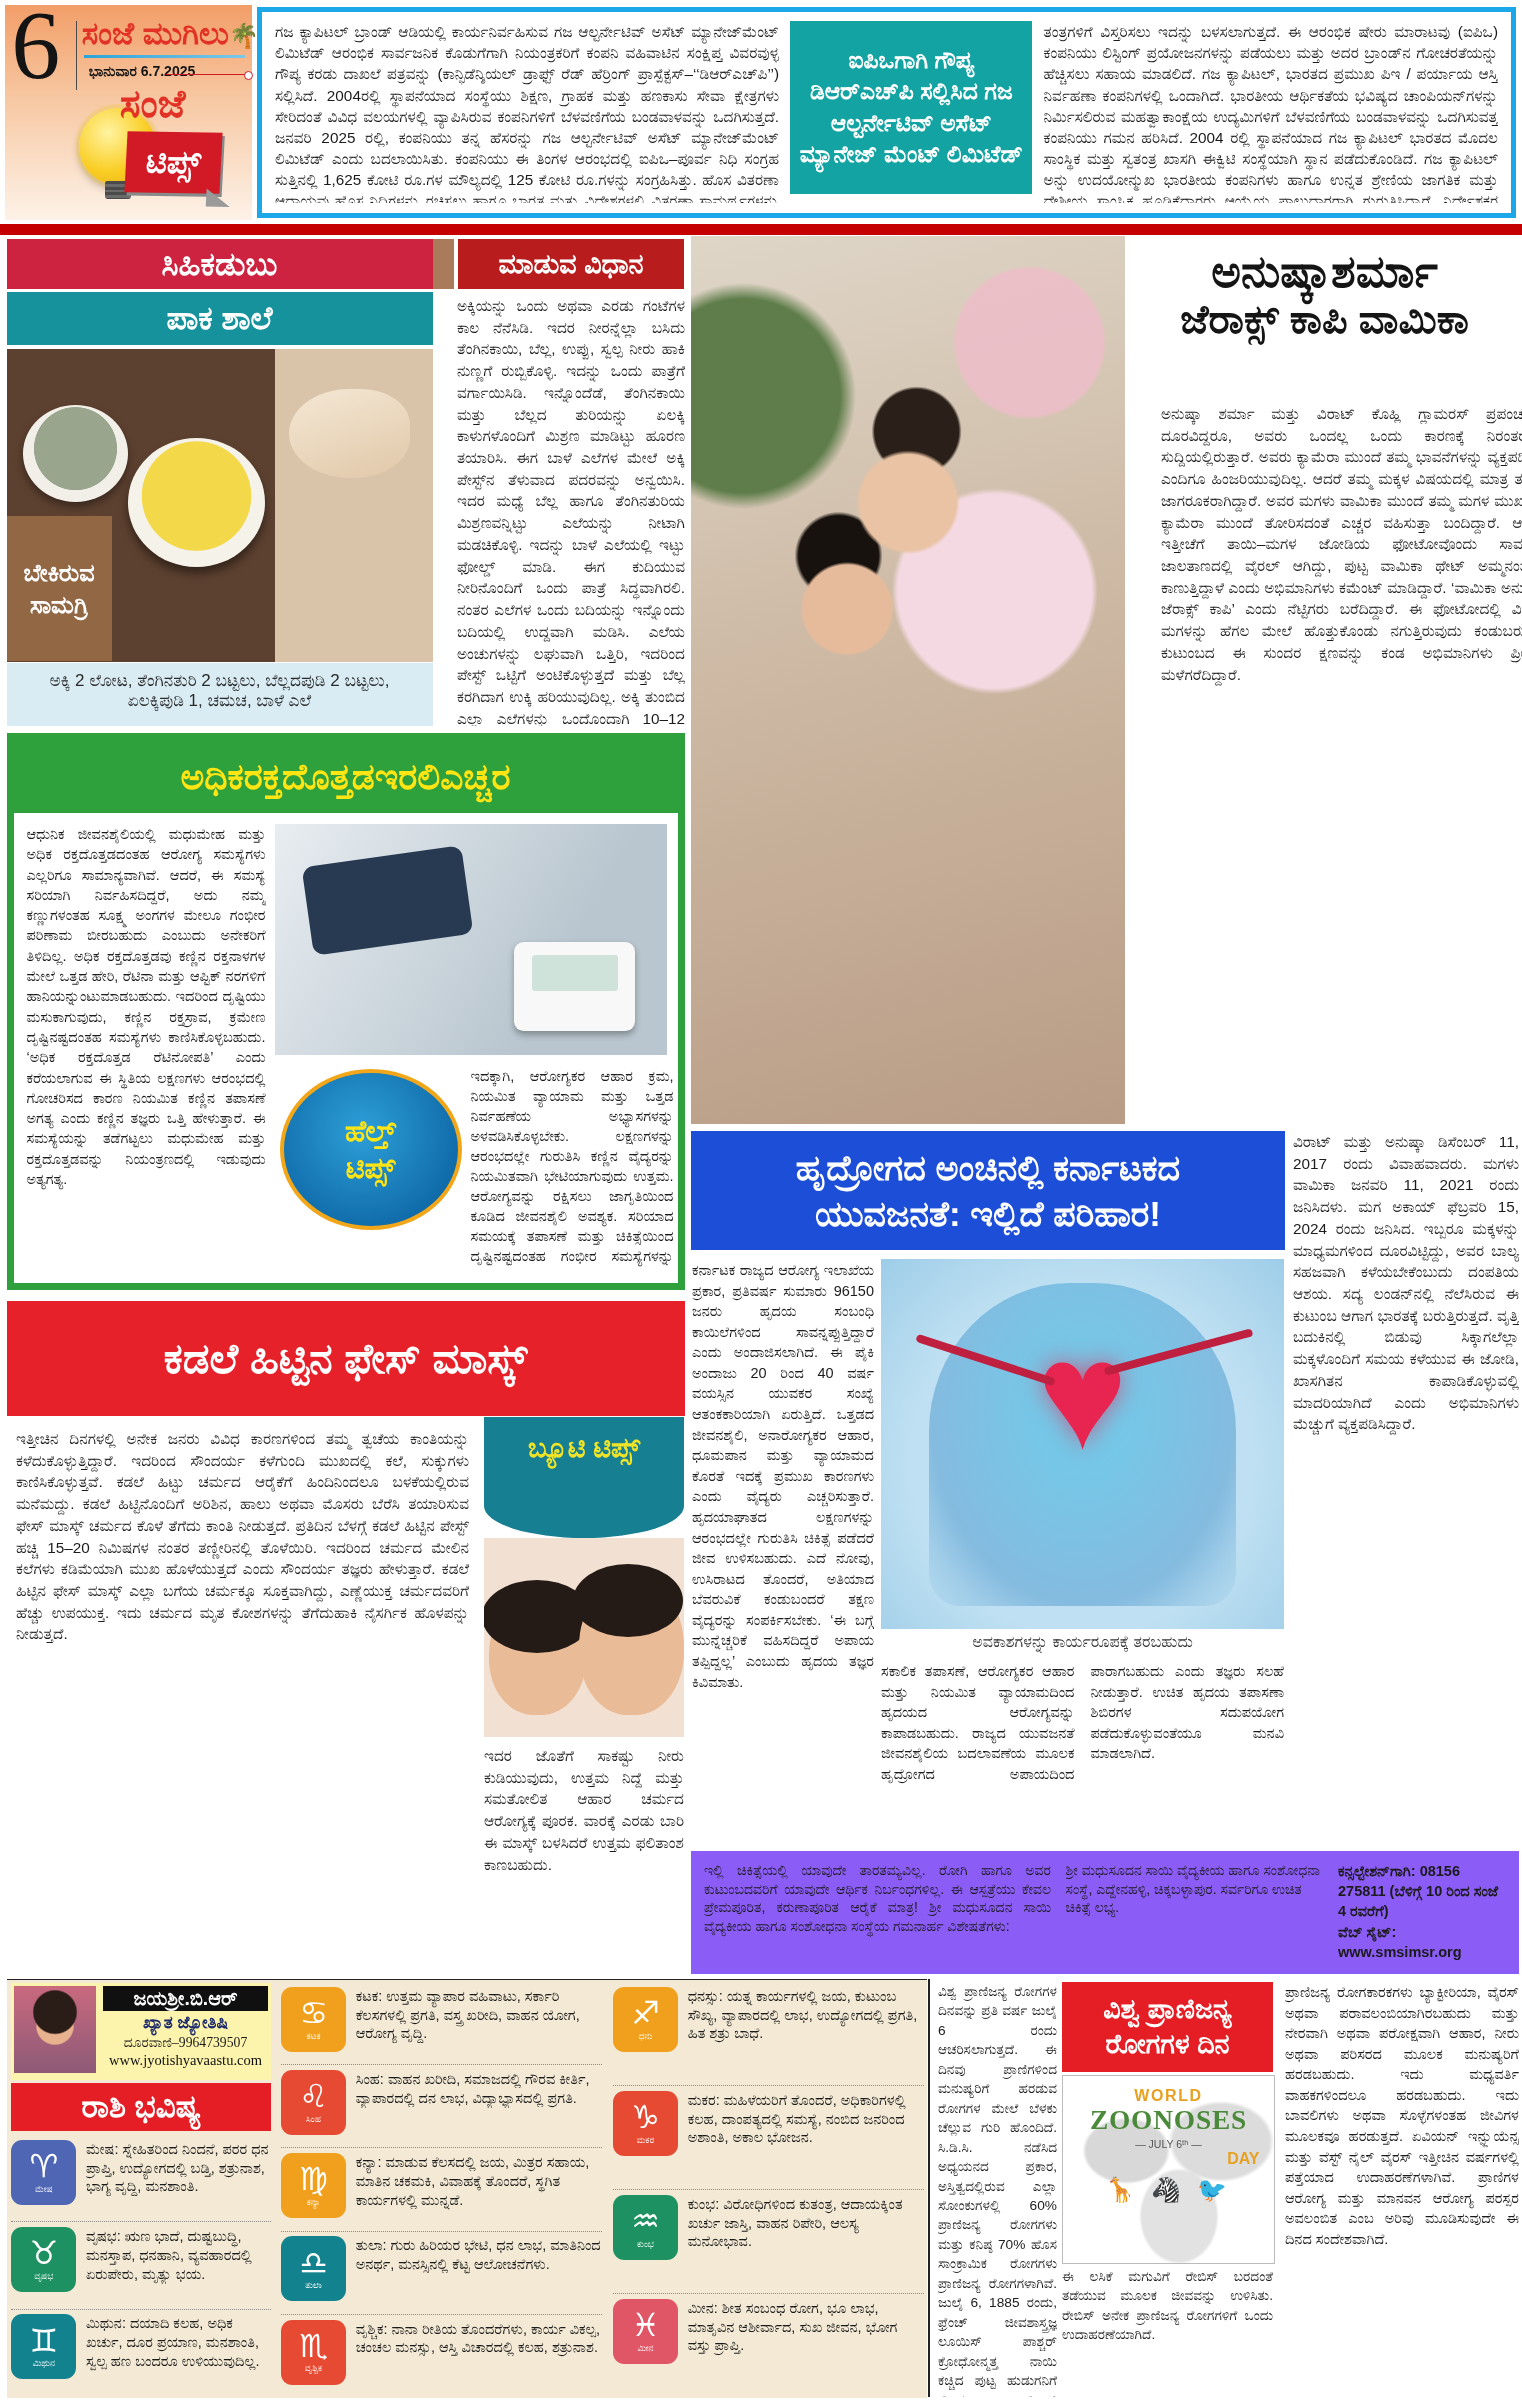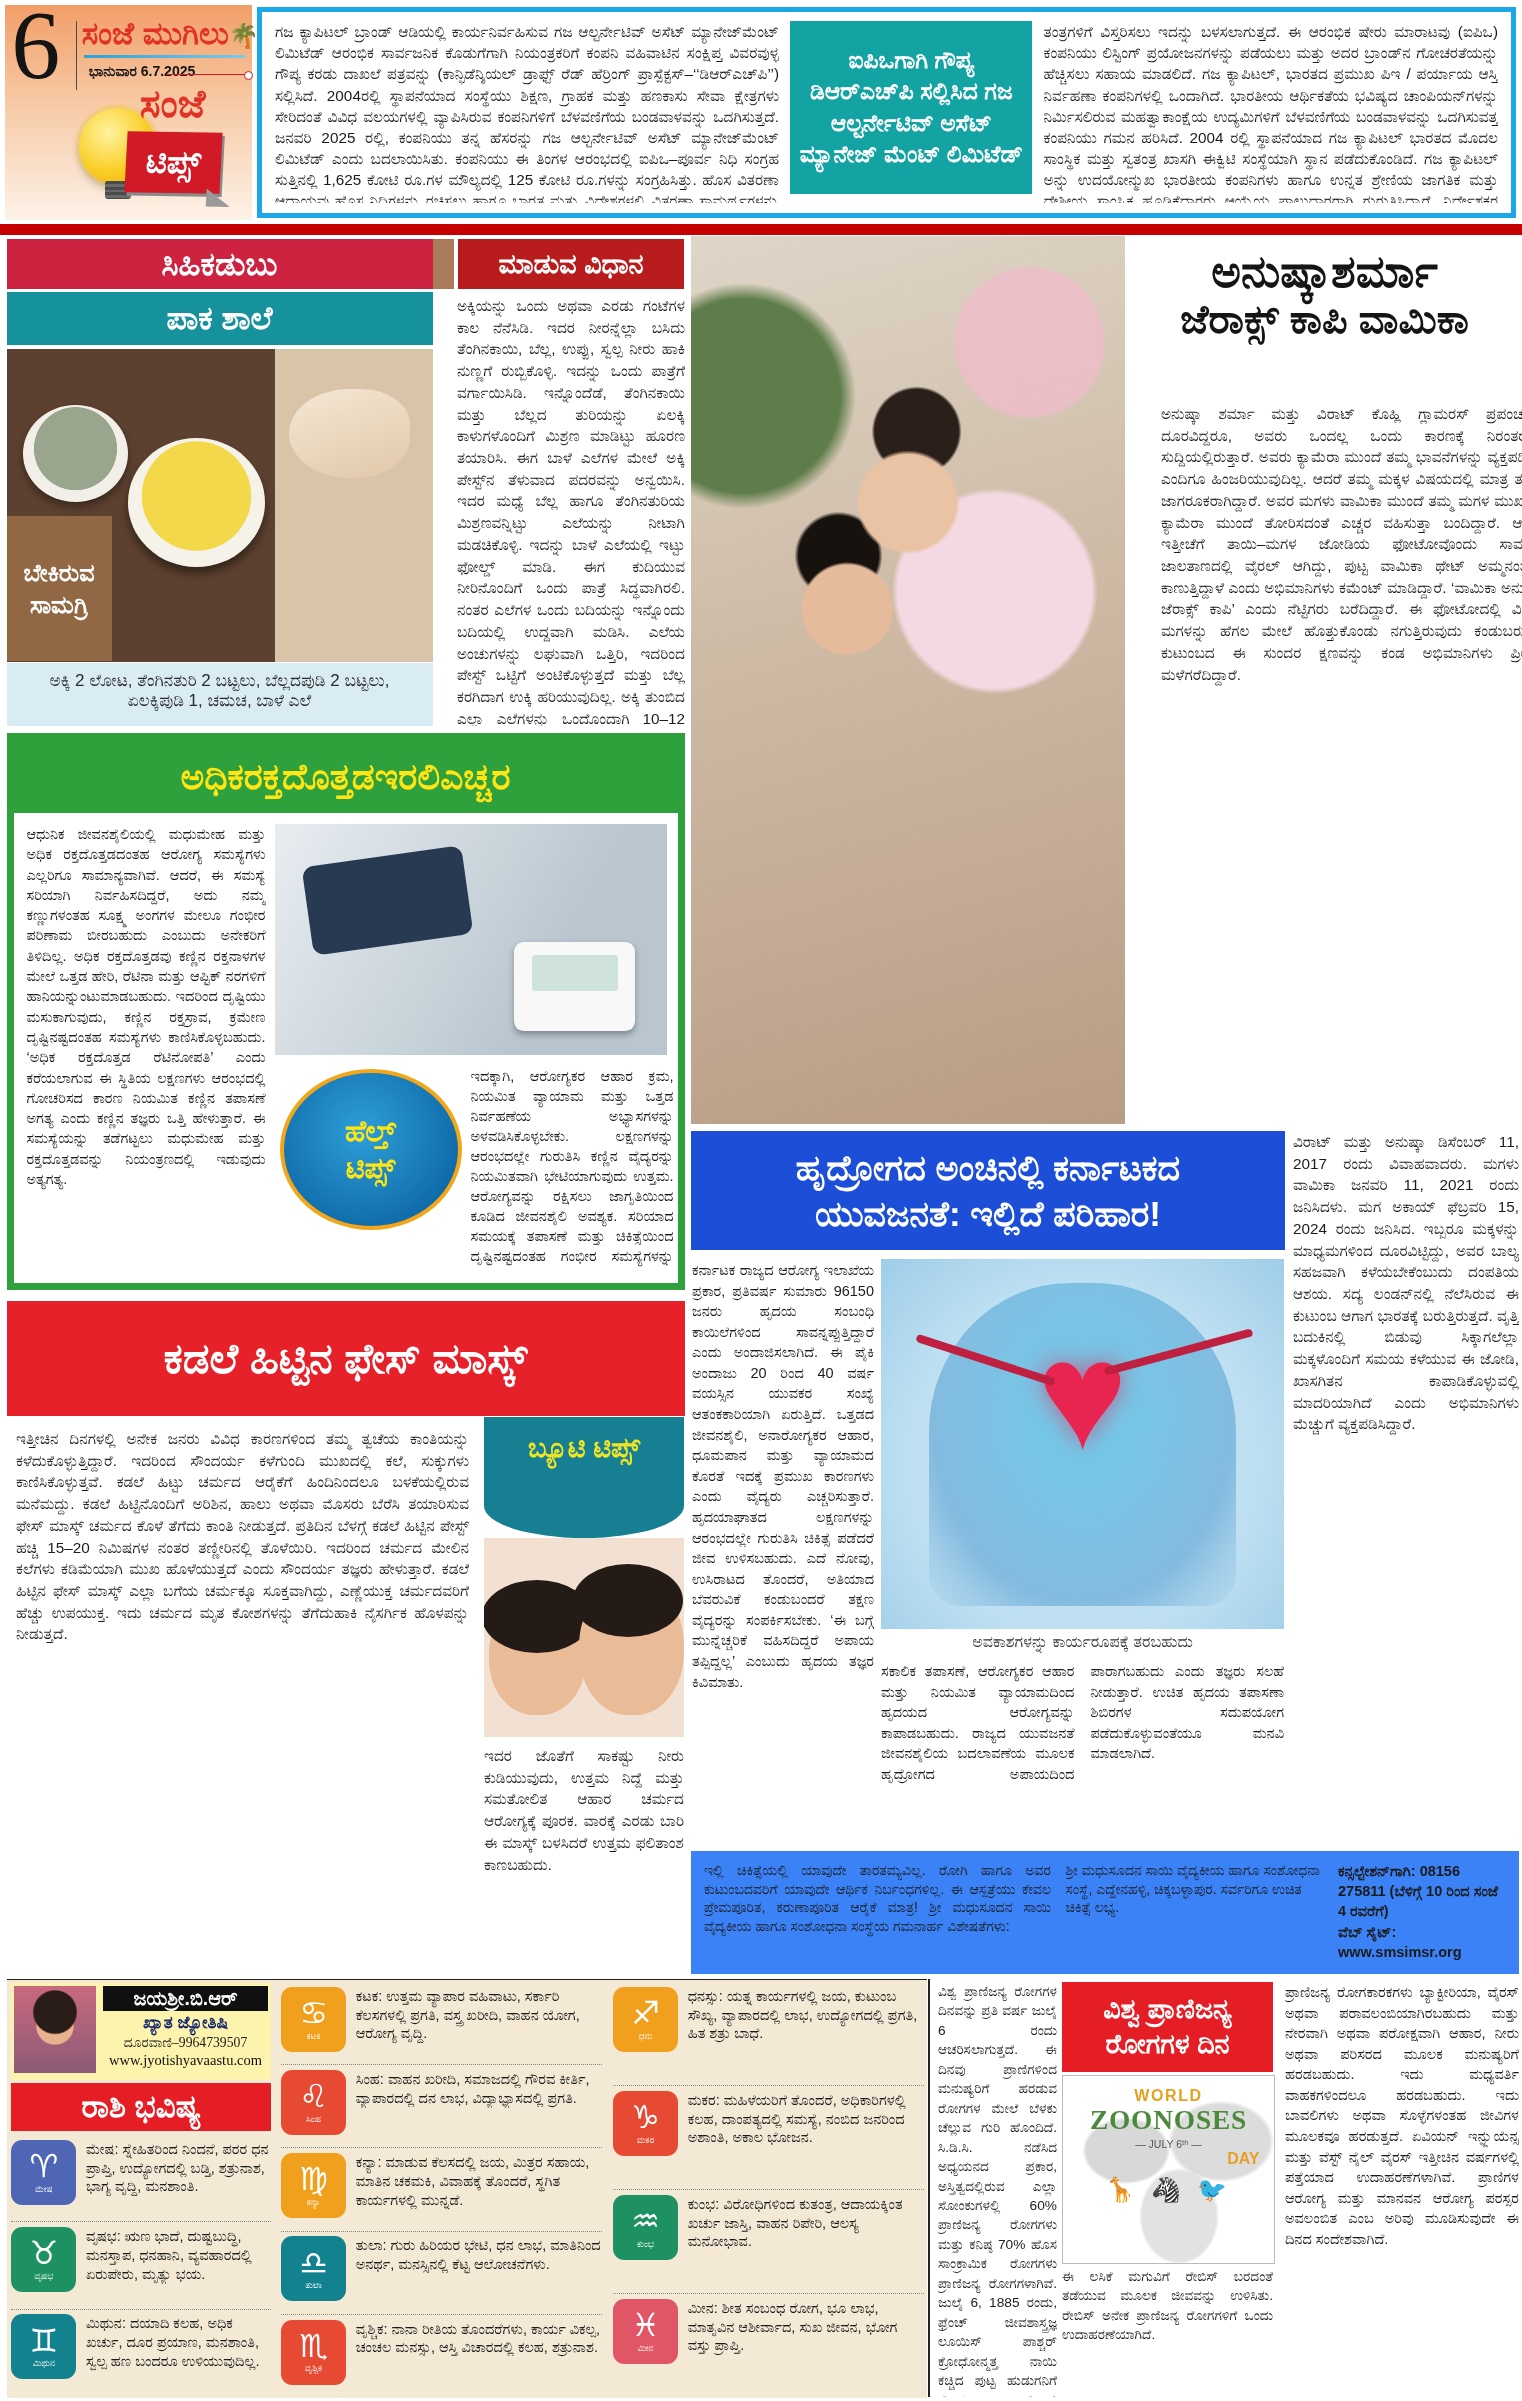--- a/index.html
+++ b/index.html
@@ -16,21 +16,21 @@
   .mast-vline{left:71px;top:16px;width:1.6px;height:69px;background:#4a4a4a;}
   .brand{left:77px;top:11.3px;width:169px;font-size:31px;font-weight:800;color:#e23125;white-space:nowrap;}
   .palm{font-size:24px;}
   .brand-rule{left:79px;top:50px;width:161px;height:3.2px;background:linear-gradient(90deg,#2aa4d8,#7cc7e8);}
   .mdate{left:84px;top:58px;font-size:14px;font-weight:700;color:#141414;}
   .bulb{left:74px;top:103px;width:77px;height:77px;border-radius:50%;
         background:radial-gradient(circle at 38% 32%,#fff3a0,#f9ce25 55%,#eaa90e 100%);
         box-shadow:0 0 0 4px rgba(249,206,37,.25), 0 4.8px 8px rgba(0,0,0,.25);}
   .bulb::after{content:"";position:absolute;left:26px;top:73px;width:26px;height:18px;background:#4a4a4a;
         border-radius:2.4px;background-image:repeating-linear-gradient(180deg,#4a4a4a 0 3.2px,#6a6a6a 3.2px 5.6px);}
-  .tips-sanje{left:135px;top:77px;font-size:39px;font-weight:800;color:#e23125;}
+  .tips-sanje{left:115px;top:77px;font-size:39px;font-weight:800;color:#e23125;}
   .tips-box{left:121px;top:127px;width:95px;height:61px;background:#d11a26;transform:skew(-3deg,1deg);
         color:#fff;font-size:32px;font-weight:800;box-shadow:2.4px 3.2px 0 #8a8a8a;}
   .tips-box::after{content:"";position:absolute;right:-11.3px;bottom:-13px;border-left:24px solid #9a9a9a;
         border-top:18px solid transparent;}
   .mast-dots{left:161px;top:69px;width:81px;height:1.6px;background:#d11a26;}
   .mast-dots::after{content:"";position:absolute;right:-6.5px;top:-3.2px;width:7.3px;height:7.3px;border:1.6px solid #d11a26;border-radius:50%;background:#fff;}
 
   
   .topstory{left:257px;top:6.5px;width:1259px;height:211px;border:5.6px solid #1ba7e8;background:#fff;
         display:flex;gap:11.3px;padding:9.7px 13px;box-sizing:border-box;}
@@ -107,21 +107,21 @@
   .heart-col1{left:692px;top:1260px;width:182px;height:584px;font-size:14.5px;}
   .heart-img{left:881px;top:1259px;width:403px;height:370px;
         background:radial-gradient(ellipse at 50% 55%,#bfe0f2 0 60%,#9ecde8 100%);}
   .torso{position:absolute;left:48px;top:24px;width:307px;height:323px;border-radius:46% 46% 10% 10%;
         background:radial-gradient(ellipse at 50% 40%,rgba(46,188,230,.55),rgba(22,118,188,.35) 70%,transparent);}
   .heart-glyph{position:absolute;left:0;top:48px;width:100%;text-align:center;font-size:153px;color:#e82450;
         text-shadow:0 0 24px rgba(232,36,80,.65);}
   .vessel{position:absolute;height:8px;background:#c02040;border-radius:4px;}
   .heart-caption{left:881px;top:1633px;width:403px;height:24px;font-size:16px;color:#333;text-align:center;}
   .heart-col23{left:881px;top:1661px;width:403px;height:182px;font-size:14.5px;column-count:2;column-gap:16px;}
-  .heart-footer{left:691px;top:1851px;width:828px;height:123px;background:#3b82f6;display:flex;gap:14.5px;
+  .heart-footer{left:691px;top:1851px;width:828px;height:123px;background:#8b5cf6;display:flex;gap:14.5px;
         padding:9.7px 13px;box-sizing:border-box;}
   .hf-a{width:347px;font-size:14px;line-height:1.35;text-align:justify;overflow:hidden;}
   .hf-b{width:258px;font-size:14px;line-height:1.35;overflow:hidden;}
   .hf-c{flex:1;font-size:14.5px;font-weight:700;line-height:1.4;overflow:hidden;}
 
   
   .bottom-bg{left:6.5px;top:1979px;width:920px;height:418px;background:#f3e9d4;border-top:1.6px solid #222;}
   .zoo-rule{left:928px;top:1979px;width:1.6px;height:418px;background:#222;}
   .astro-card{left:11.3px;top:1983px;width:260px;height:97px;background:#fcf4ad;display:flex;gap:6.5px;padding:3.2px;box-sizing:border-box;}
   .astro-photo{width:82px;height:87px;flex:none;

